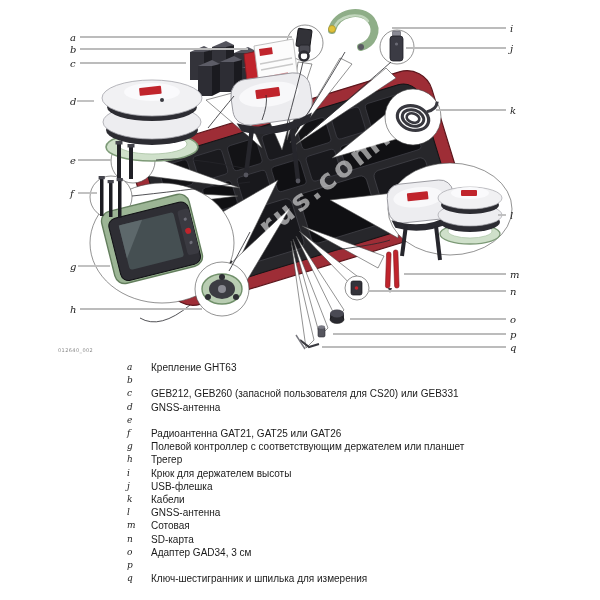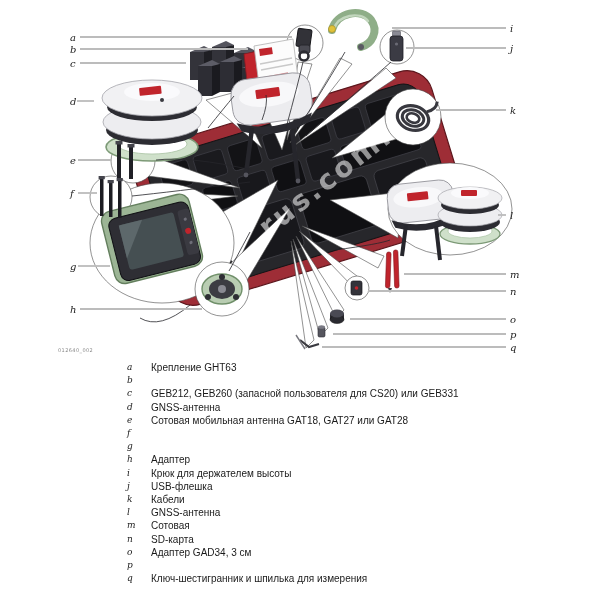--- a/index.html
+++ b/index.html
@@ -323,31 +323,32 @@
   <div class="row">
         <span class="ltr">c</span>
         <span class="txt">GEB212, GEB260 (запасной пользователя для CS20) или GEB331</span>
       </div>
   <div class="row">
         <span class="ltr">d</span>
         <span class="txt">GNSS-антенна</span>
       </div>
   <div class="row">
         <span class="ltr">e</span>
-        <span class="txt">Сотовая мобильная антенна GAT18, GAT27 или GAT28</span>
       </div>
   <div class="row">
         <span class="ltr">f</span>
+        <span class="txt">Радиоантенна GAT21, GAT25 или GAT26</span>
       </div>
   <div class="row">
         <span class="ltr">g</span>
+        <span class="txt">Полевой контроллер с соответствующим держателем или планшет</span>
       </div>
   <div class="row">
         <span class="ltr">h</span>
-        <span class="txt">Адаптер</span>
+        <span class="txt">Трегер</span>
       </div>
   <div class="row">
         <span class="ltr">i</span>
         <span class="txt">Крюк для держателем высоты</span>
       </div>
   <div class="row">
         <span class="ltr">j</span>
         <span class="txt">USB-флешка</span>
       </div>
   <div class="row">

